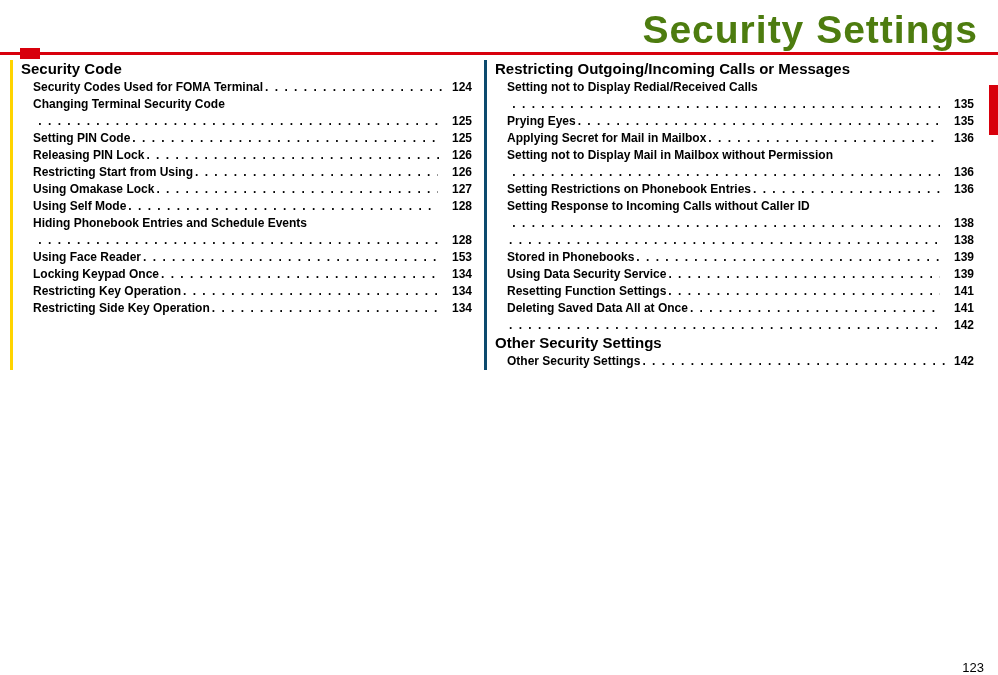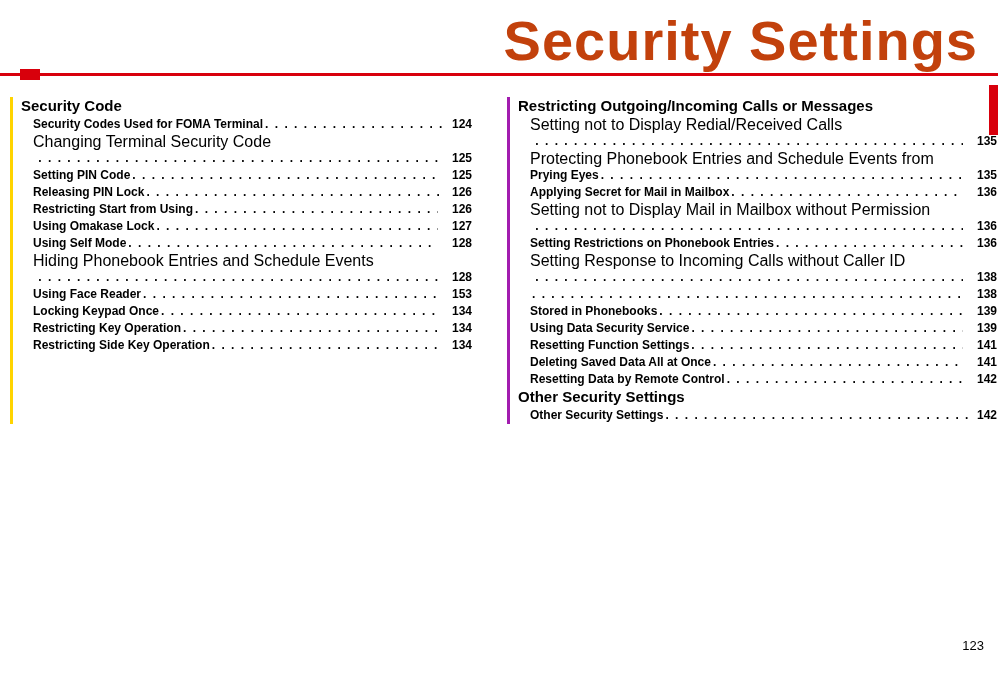--- a/index.html
+++ b/index.html
@@ -9,23 +9,23 @@
     font-family: Arial, Helvetica, sans-serif;
     background: #fff;
     position: relative;
   }
   .title-area {
     width: 100%;
     padding: 8px 20px 0 20px;
     text-align: right;
   }
   .title {
-    font-size: 56px;
-    font-weight: bold;
-    color: #c2410c;
+    font-size: 39px;
+    font-weight: bold;
+    color: #4d7c0f;
     letter-spacing: 1px;
   }
   .title-bar {
     position: relative;
     height: 10px;
     margin-top: -4px;
   }
   .title-bar .bar {
     position: absolute;
     top: 4px;
@@ -45,34 +45,33 @@
   .tab-right {
     position: absolute;
     right: 0;
     top: 85px;
     width: 9px;
     height: 50px;
     background: #d8000c;
   }
   .content {
     display: flex;
-    margin-top: 18px;
+    margin-top: 2px;
     padding: 0 0 0 10px;
-    gap: 23px;
   }
   .col {
     width: 470px;
     padding: 0 8px;
     position: relative;
   }
   .col-left {
     border-left: 3px solid #ffd400;
   }
   .col-right {
-    border-left: 3px solid #a21caf;
+    border-left: 3px solid #0c4a6e;
     margin-left: 4px;
     width: 498px;
   }
   .section-header {
     font-size: 15px;
     font-weight: bold;
     margin-bottom: 2px;
   }
   .toc-row {
     display: flex;
@@ -89,28 +88,28 @@
     overflow: hidden;
     letter-spacing: 1.5px;
     padding: 0 2px;
   }
   .dots::after {
     content: ". . . . . . . . . . . . . . . . . . . . . . . . . . . . . . . . . . . . . . . . . . . . . . . . . . . . . . . . . . . . . . . . . . . . . . . . . . . . . . . . . . . . . . . . . . . .";
   }
   .toc-cat { flex: 0 0 auto; padding-right: 6px; }
   .toc-page { flex: 0 0 auto; width: 28px; text-align: right; }
   .toc-wrap {
-    font-size: 16px;
-    font-weight: normal;
+    font-size: 12px;
+    font-weight: bold;
     padding-left: 12px;
     line-height: 17px;
   }
   .page-number {
     position: absolute;
-    bottom: 22px;
+    bottom: 0;
     right: 14px;
     font-size: 13px;
   }
 </style>
 </head>
 <body>
 
 <div class="title-area">
   <div class="title">Security Settings</div>
 </div>
@@ -198,21 +197,20 @@
     </div>
   <div class="col col-right" id="col-right">
       <div class="section-header">Restricting Outgoing/Incoming Calls or Messages</div>
       <div class="toc-wrap">Setting not to Display Redial/Received Calls</div>
       <div class="toc-row">
         <span class="toc-title">&nbsp;</span>
         <span class="dots"></span>
         <span class="toc-cat"><record display="" set=""></record></span>
         <span class="toc-page">135</span>
       </div>
-      <div class="toc-wrap">Protecting Phonebook Entries and Schedule Events from</div>
       <div class="toc-row">
         <span class="toc-title">Prying Eyes</span>
         <span class="dots"></span>
         <span class="toc-cat"><secret mode=""> <secret data=""></secret></secret></span>
         <span class="toc-page">135</span>
       </div>
       <div class="toc-row">
         <span class="toc-title">Applying Secret for Mail in Mailbox</span>
         <span class="dots"></span>
         <span class="toc-cat"><secret mail="" display=""></secret></span>
@@ -261,21 +259,20 @@
         <span class="toc-cat"><reset settings=""></reset></span>
         <span class="toc-page">141</span>
       </div>
       <div class="toc-row">
         <span class="toc-title">Deleting Saved Data All at Once</span>
         <span class="dots"></span>
         <span class="toc-cat"><initialize></initialize></span>
         <span class="toc-page">141</span>
       </div>
       <div class="toc-row">
-        <span class="toc-title">Resetting Data by Remote Control</span>
         <span class="dots"></span>
         <span class="toc-cat"><remote reset=""></remote></span>
         <span class="toc-page">142</span>
       </div>
       <div class="section-header">Other Security Settings</div>
       <div class="toc-row">
         <span class="toc-title">Other Security Settings</span>
         <span class="dots"></span>
         <span class="toc-page">142</span>
       </div>

